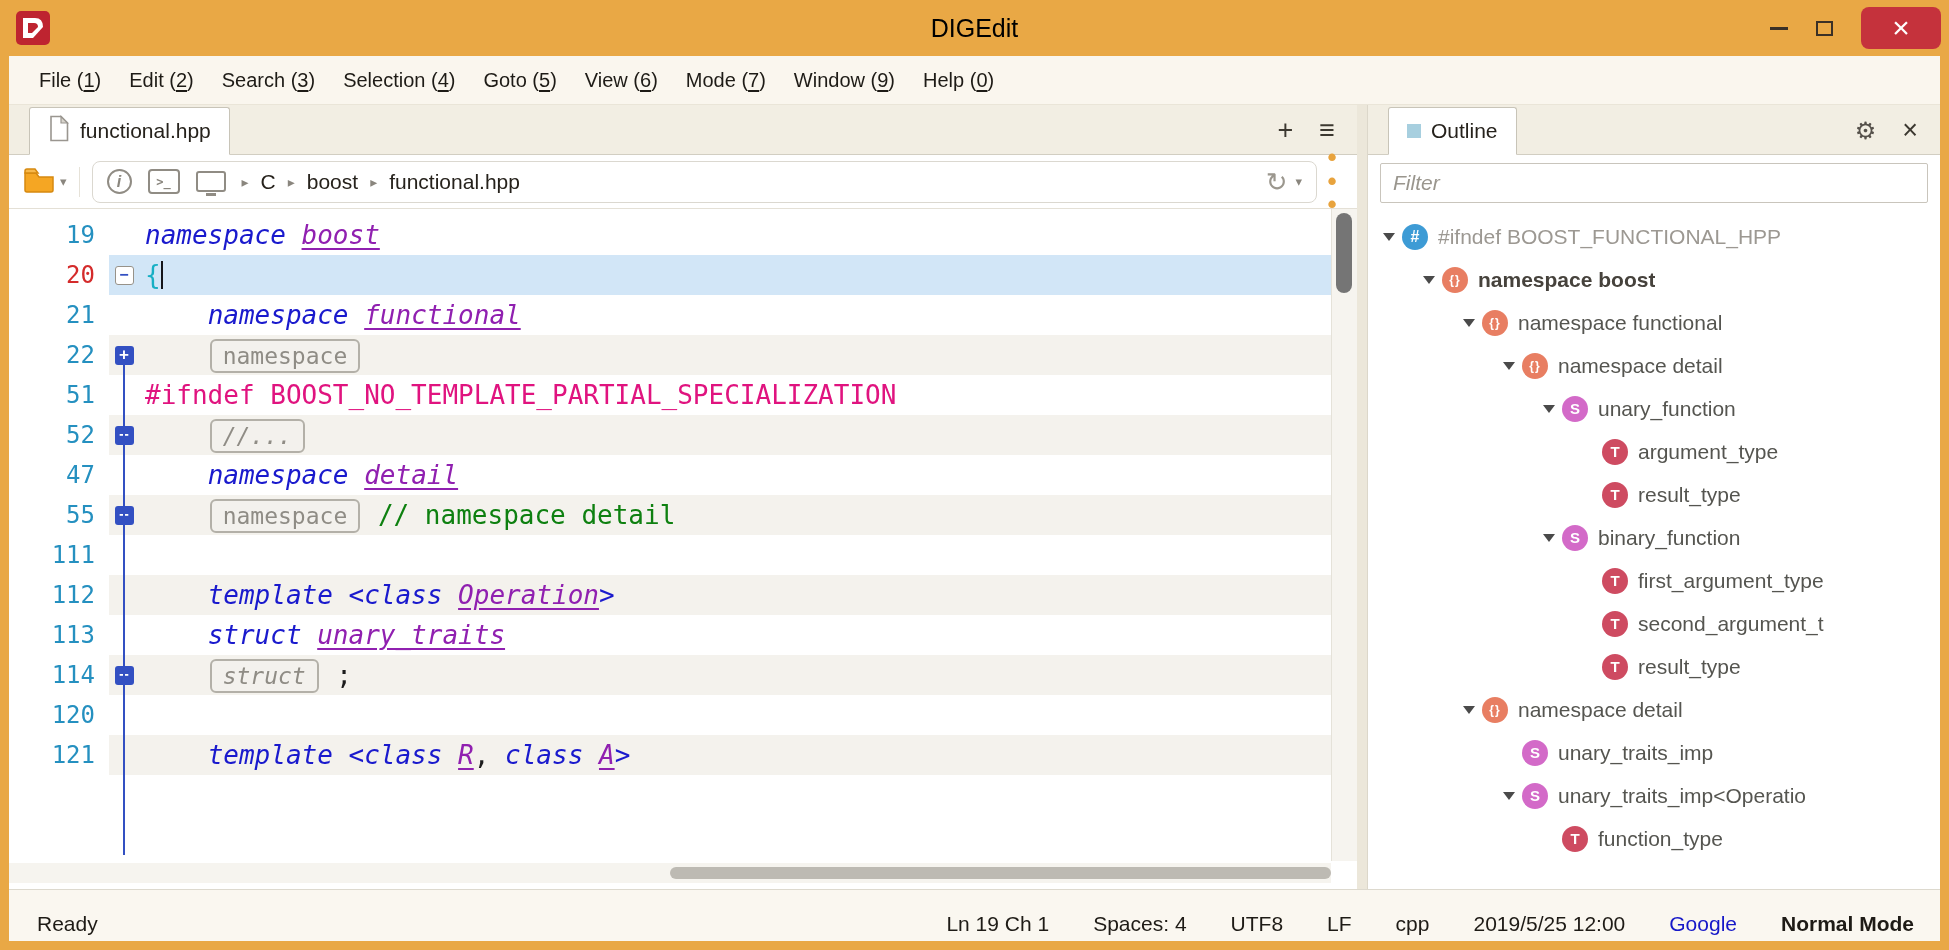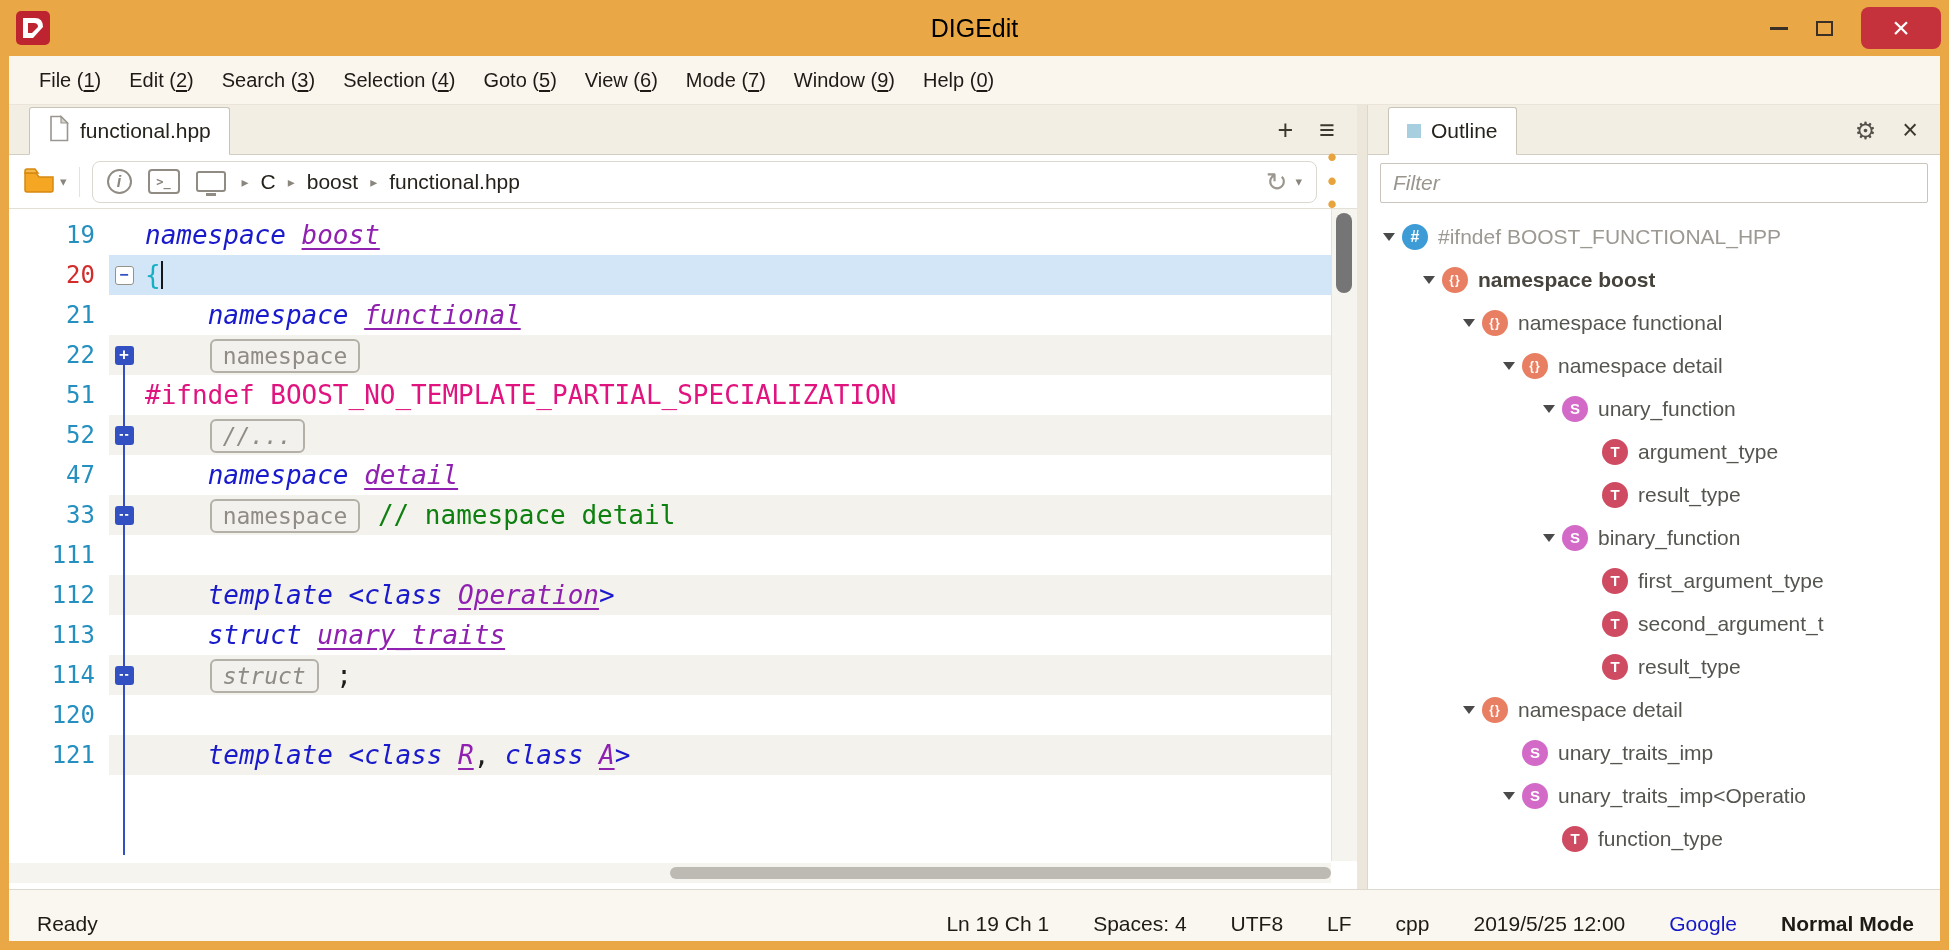--- a/index.html
+++ b/index.html
@@ -263,21 +263,21 @@
                 </span>
               </div>
               <div class="code-row">
                 <span class="row-num">47</span>
                 <span class="row-body">
                   <span class="fold-cell"></span>
                   <span class="code-text"><span class="seg-plain">    </span><span class="seg-kw">namespace </span><span class="seg-type">detail</span></span>
                 </span>
               </div>
               <div class="code-row alt">
-                <span class="row-num">33</span>
+                <span class="row-num">55</span>
                 <span class="row-body">
                   <span class="fold-cell">
                     <span class="fold-closed">+</span>
                   </span>
                   <span class="code-text"><span class="seg-plain">    </span><span class="seg-box">namespace</span><span class="seg-plain"> </span><span class="seg-com">// namespace detail</span></span>
                 </span>
               </div>
               <div class="code-row">
                 <span class="row-num">111</span>
                 <span class="row-body">

